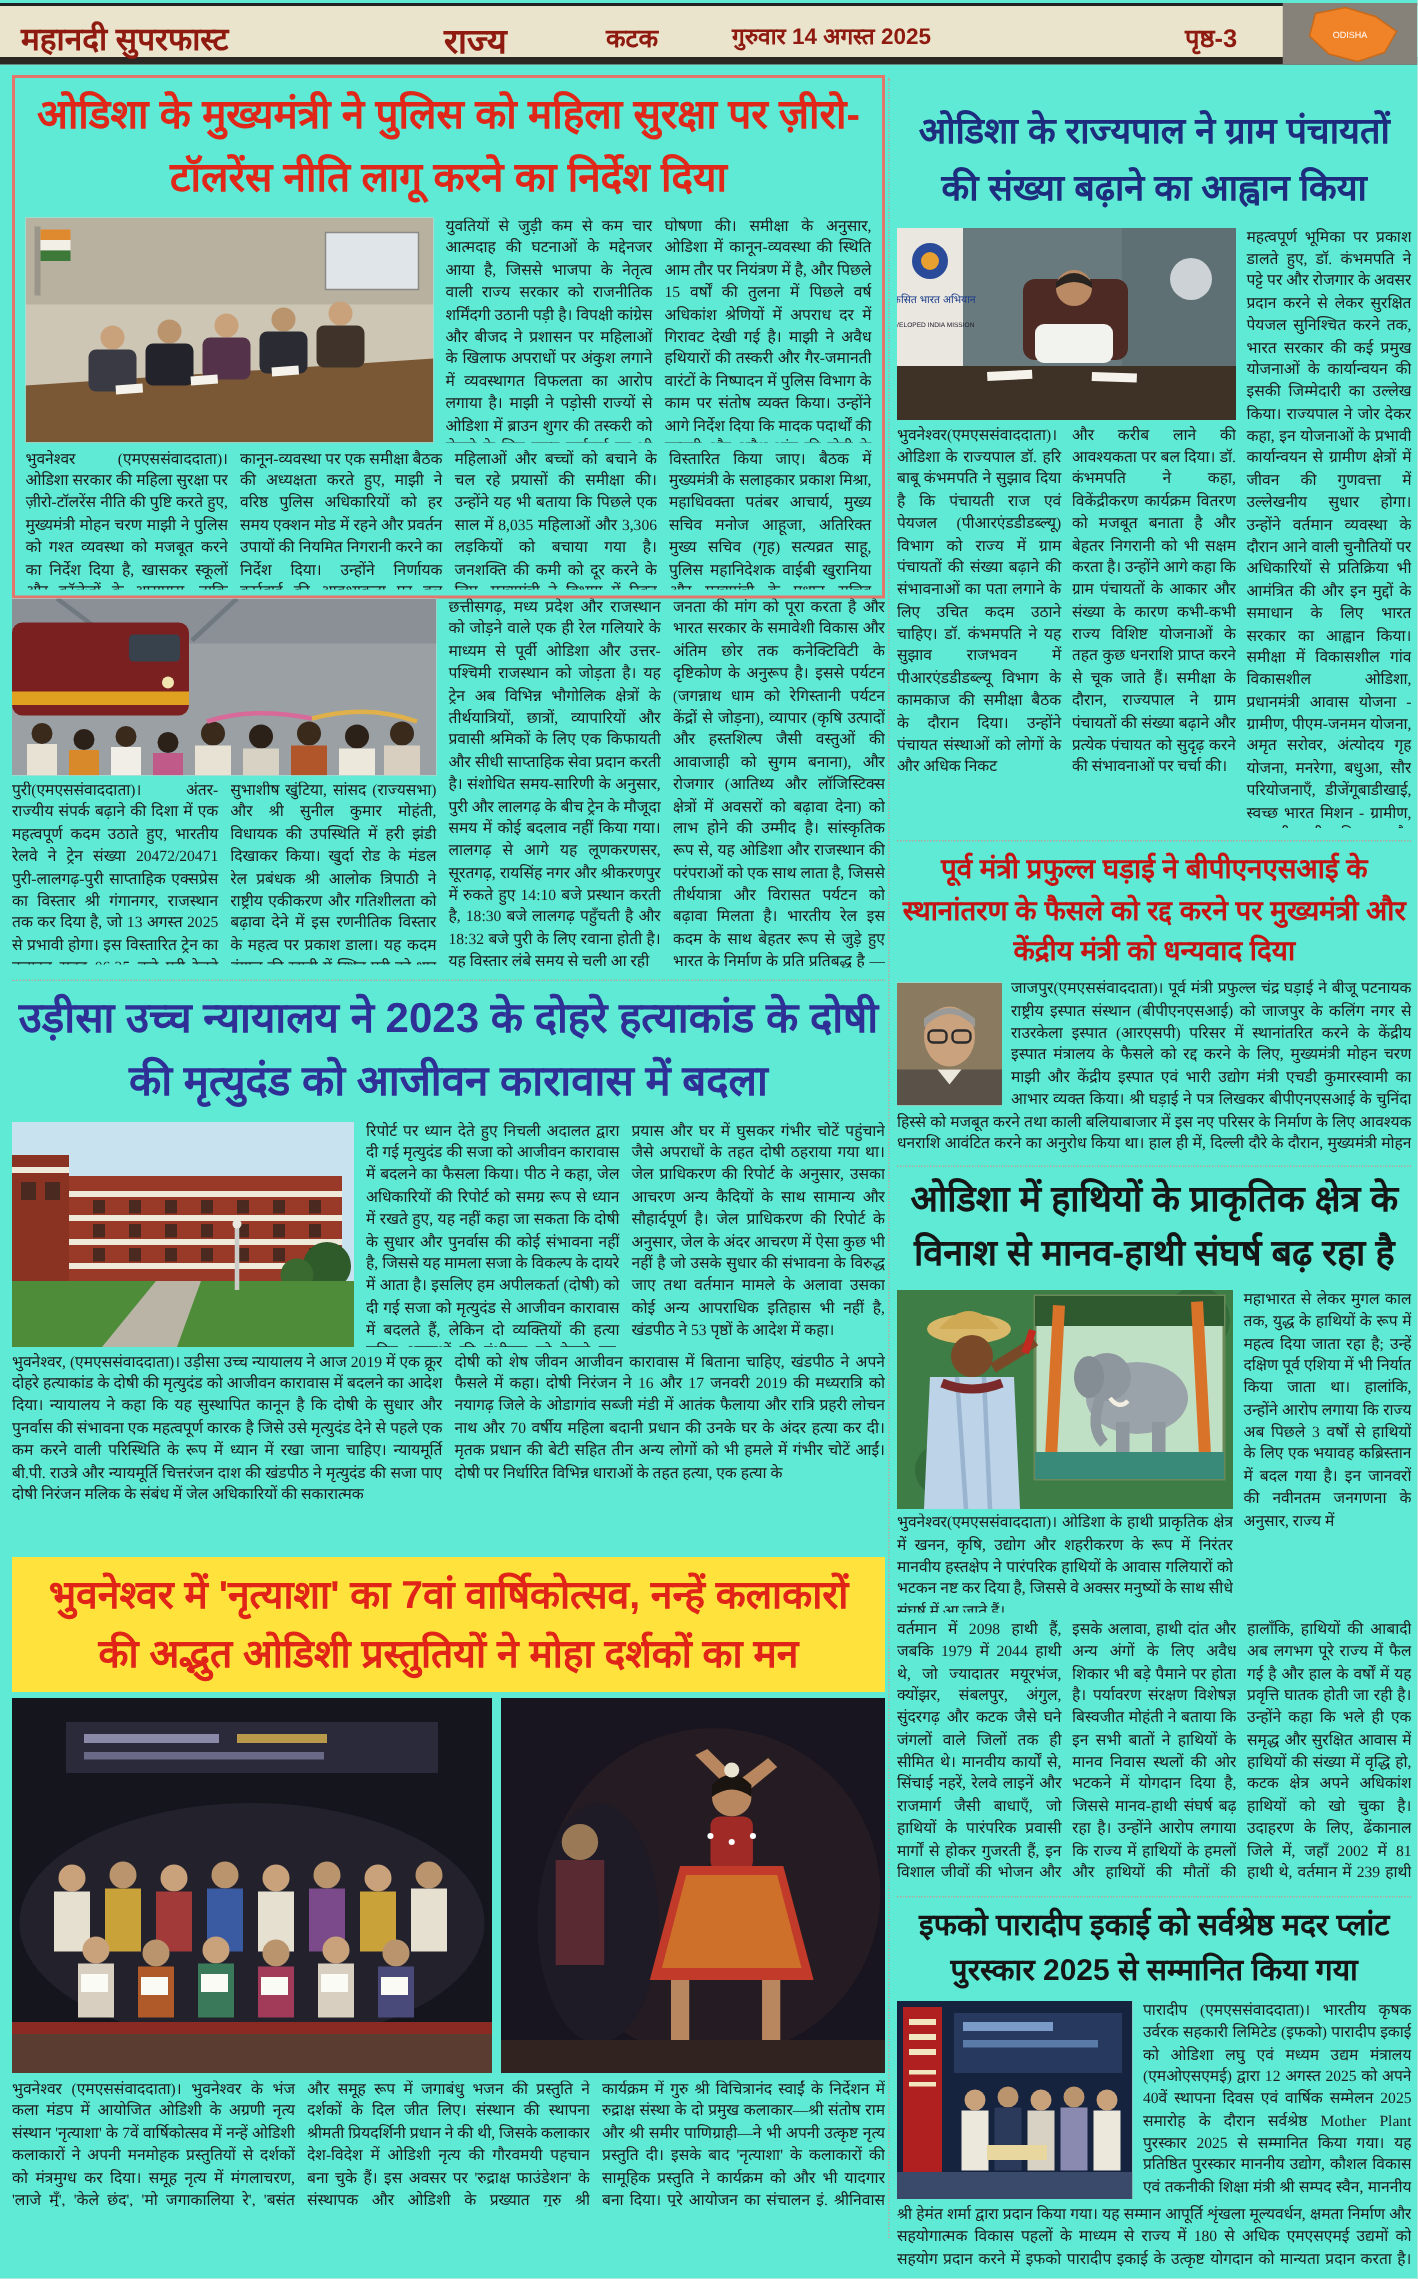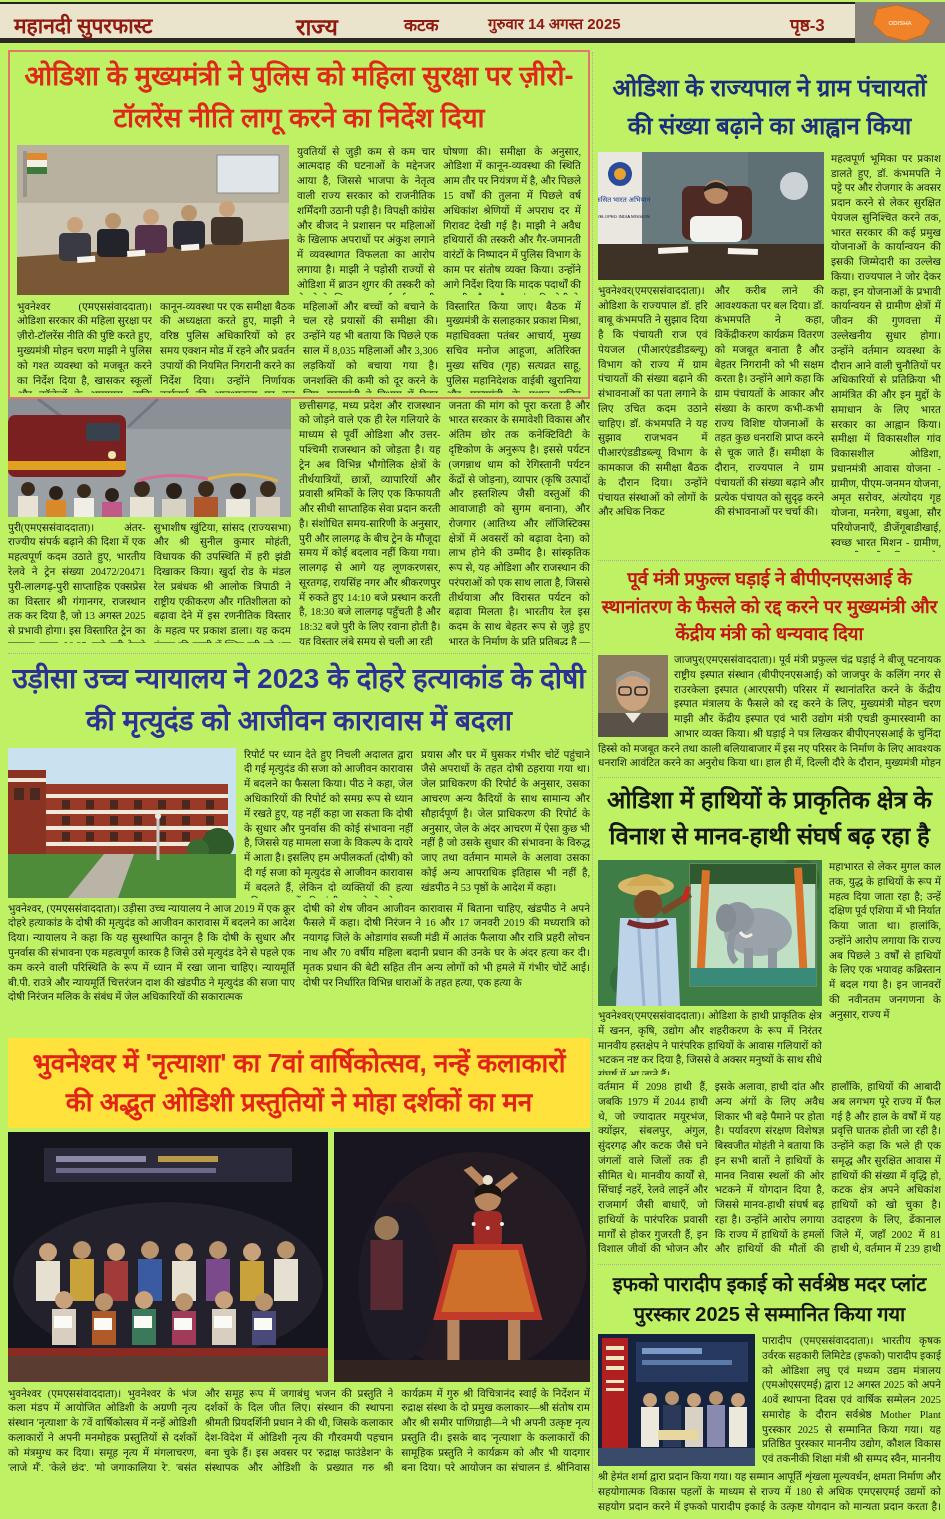--- a/index.html
+++ b/index.html
@@ -1,16 +1,16 @@
 <!DOCTYPE html>
 <html><head>
 <meta charset="utf-8">
 <style>
   html,body{margin:0;padding:0;background:#e8e8e8;}
-  .page{position:relative;width:945px;height:1519px;background:#bef264;overflow:hidden;
+  .page{position:relative;width:945px;height:1519px;background:#5eead4;overflow:hidden;
         font-family:"Liberation Serif",serif;color:#1c1c1c;}
   
   .masthead{position:absolute;left:0;top:2px;width:945px;height:41px;background:#eae4cc;
             border-top:2px solid #222;border-bottom:5px solid #2b2823;box-sizing:border-box;}
   .masthead span{position:absolute;color:#8e1a10;font-weight:bold;font-family:"Liberation Sans",sans-serif;}
   .mh-paper{left:14px;top:7px;font-size:21px;}
   .mh-section{left:296px;top:6px;font-size:23px;}
   .mh-city{left:404px;top:9px;font-size:17px;}
   .mh-date{left:488px;top:9px;font-size:15px;}
   .mh-page{left:790px;top:9px;font-size:17px;}

